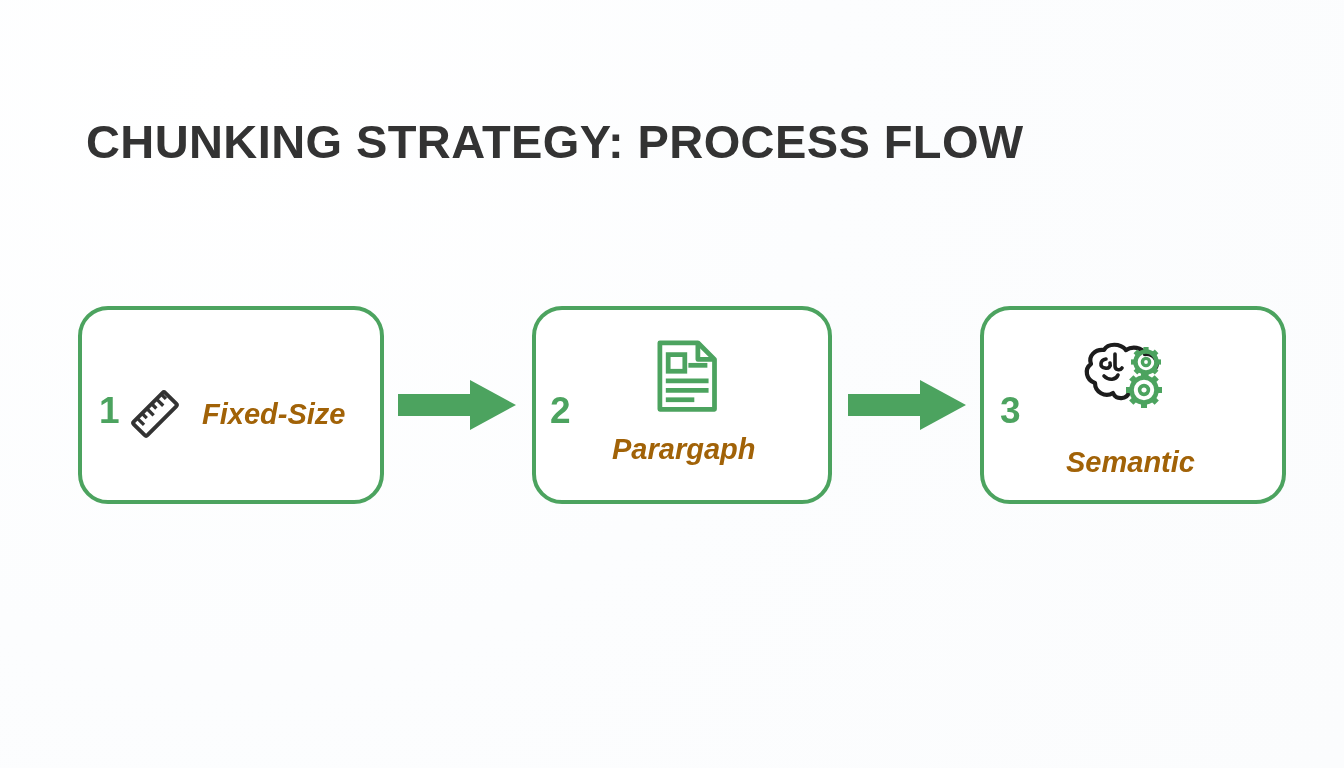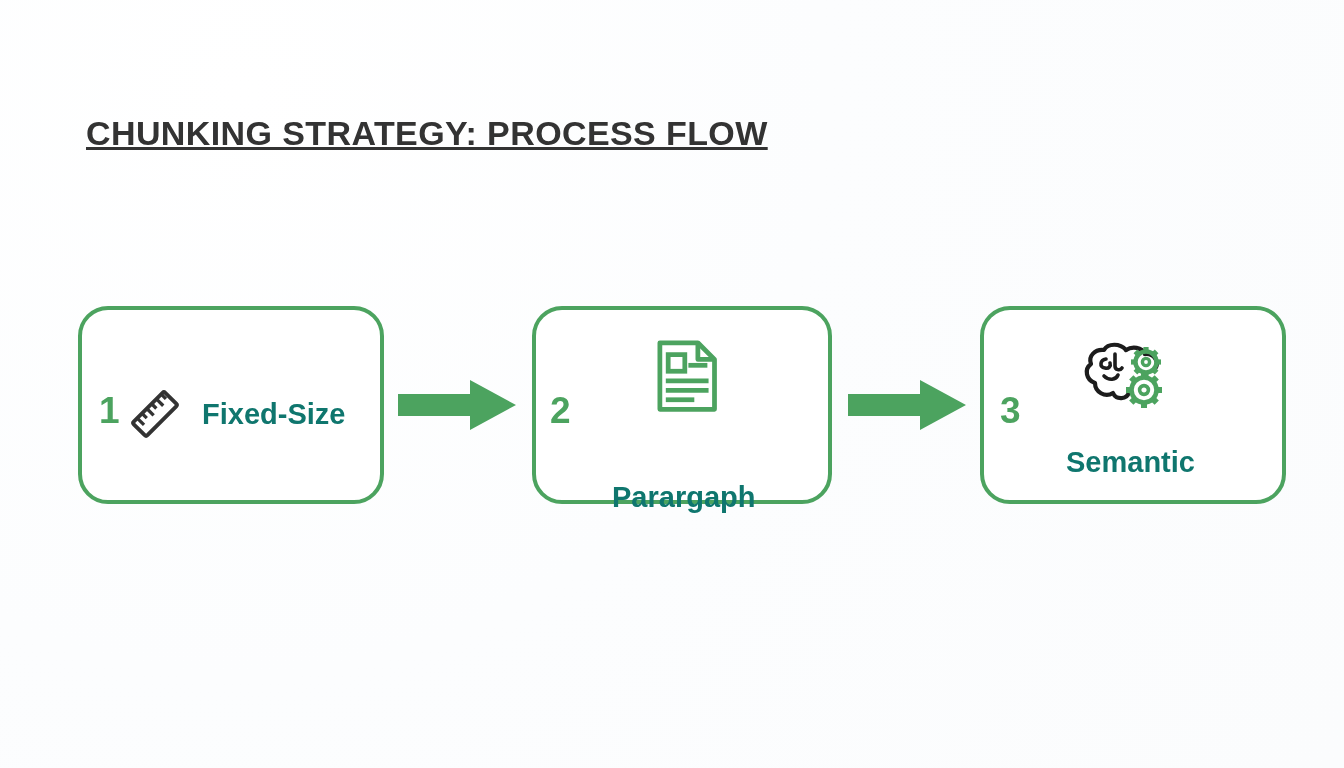--- a/index.html
+++ b/index.html
@@ -19,27 +19,26 @@
     inset: 0;
     background:
       radial-gradient(circle at 18% 12%, #ffffff 0%, #fcfdfe 45%, #fbfcfd 100%);
   }
 
   
   #title {
     position: absolute;
     left: 86px;
     top: 114px;
-    font-size: 34px;
+    font-size: 47px;
     font-weight: bold;
     letter-spacing: 0.4px;
     color: #333333;
     white-space: nowrap;
     font-family: "Liberation Sans", sans-serif;
-    text-decoration: underline;
   }
 
   
   #flow {
     position: absolute;
     left: 0;
     top: 300px;
     width: 1344px;
     height: 215px;
   }
@@ -65,31 +64,32 @@
     line-height: 1;
   }
   .c1 .step-num { left: 17px; top: 82px; }
   .c2 .step-num { left: 14px; top: 82px; }
   .c3 .step-num { left: 16px; top: 82px; }
 
   .card-label {
     position: absolute;
     font-size: 29px;
     font-weight: bold;
-    color: #0f766e;
+    color: #a16207;
     white-space: nowrap;
     line-height: 1;
+    font-style: italic;
   }
   
   .c1 .card-label { left: 120px; top: 90px; }
   .c1 .icon-wrap  { left: 42px;  top: 73px; width: 62px; height: 62px; }
 
   
   .c2 .icon-wrap  { left: 112px; top: 28px; width: 76px; height: 76px; }
-  .c2 .card-label { left: 76px;  top: 125px; margin-top: 48px; }
+  .c2 .card-label { left: 76px;  top: 125px; }
 
   .c3 .icon-wrap  { left: 98px;  top: 30px; width: 92px; height: 72px; }
   .c3 .card-label { left: 82px;  top: 138px; }
 
   .icon-wrap {
     position: absolute;
     display: block;
   }
   .icon-wrap svg { display: block; width: 100%; height: 100%; }
 

